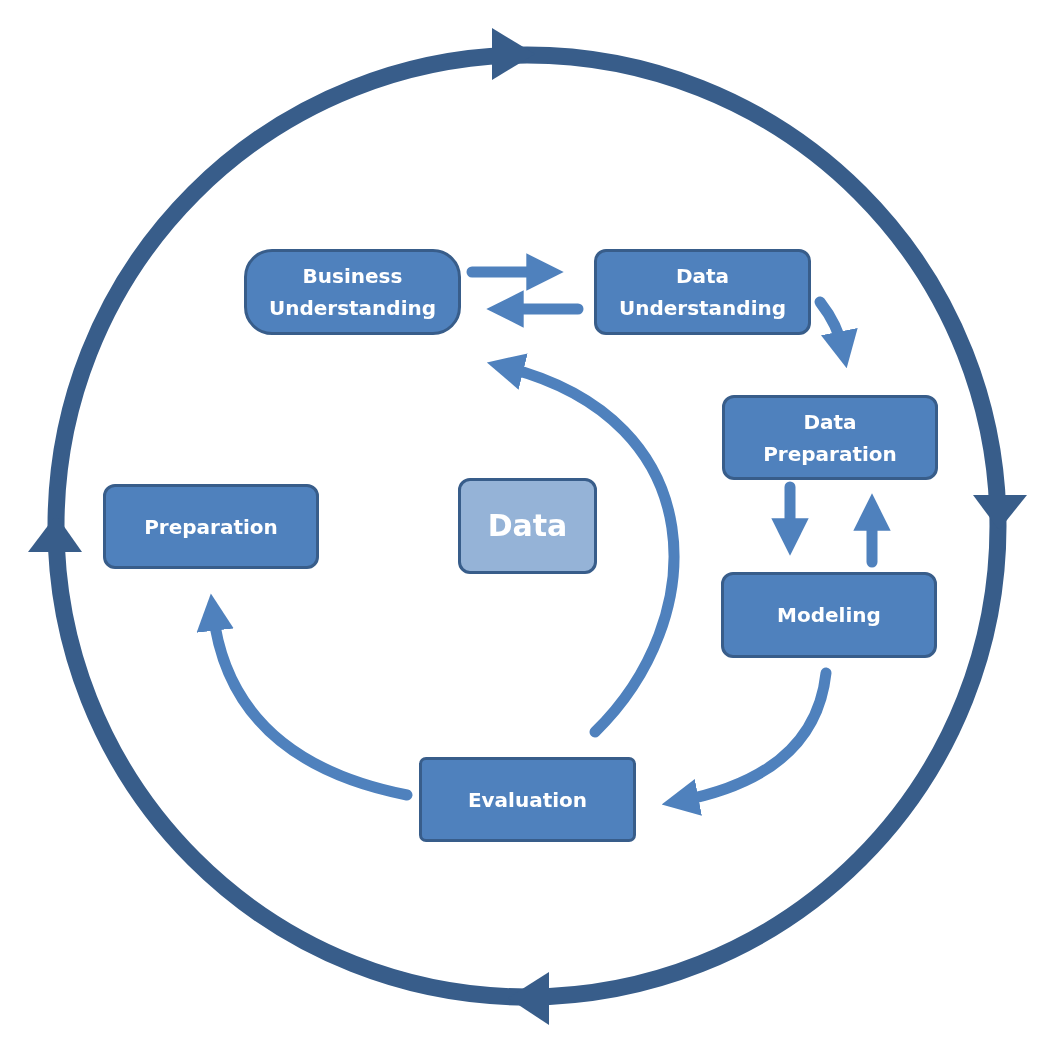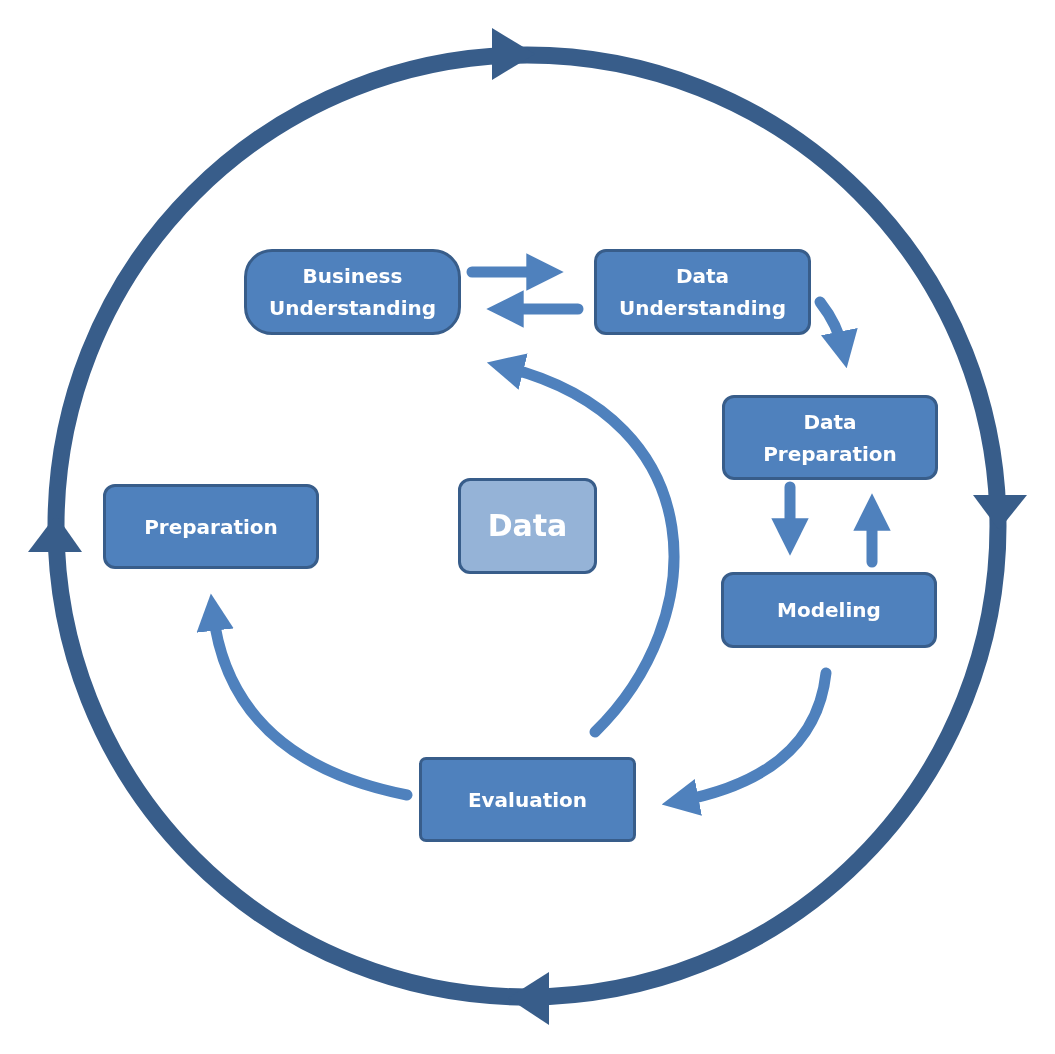--- a/index.html
+++ b/index.html
@@ -57,20 +57,20 @@
 
   <div class="box" style="left:244px;top:249px;width:217px;height:86px;border-radius:28px;">Business
 Understanding</div>
 
   <div class="box" style="left:594px;top:249px;width:217px;height:86px;">Data
 Understanding</div>
 
   <div class="box" style="left:722px;top:395px;width:216px;height:85px;">Data
 Preparation</div>
 
-  <div class="box" style="left:721px;top:572px;width:216px;height:76px;">Modeling</div>
+  <div class="box" style="left:721px;top:572px;width:216px;height:86px;">Modeling</div>
 
   <div class="box" style="left:419px;top:757px;width:217px;height:85px;border-radius:7px;">Evaluation</div>
 
   <div class="box" style="left:103px;top:484px;width:216px;height:85px;">Preparation</div>
 
   <div class="box data-box" style="left:458px;top:478px;width:139px;height:96px;">Data</div>
 </div>
 
 </body></html>

